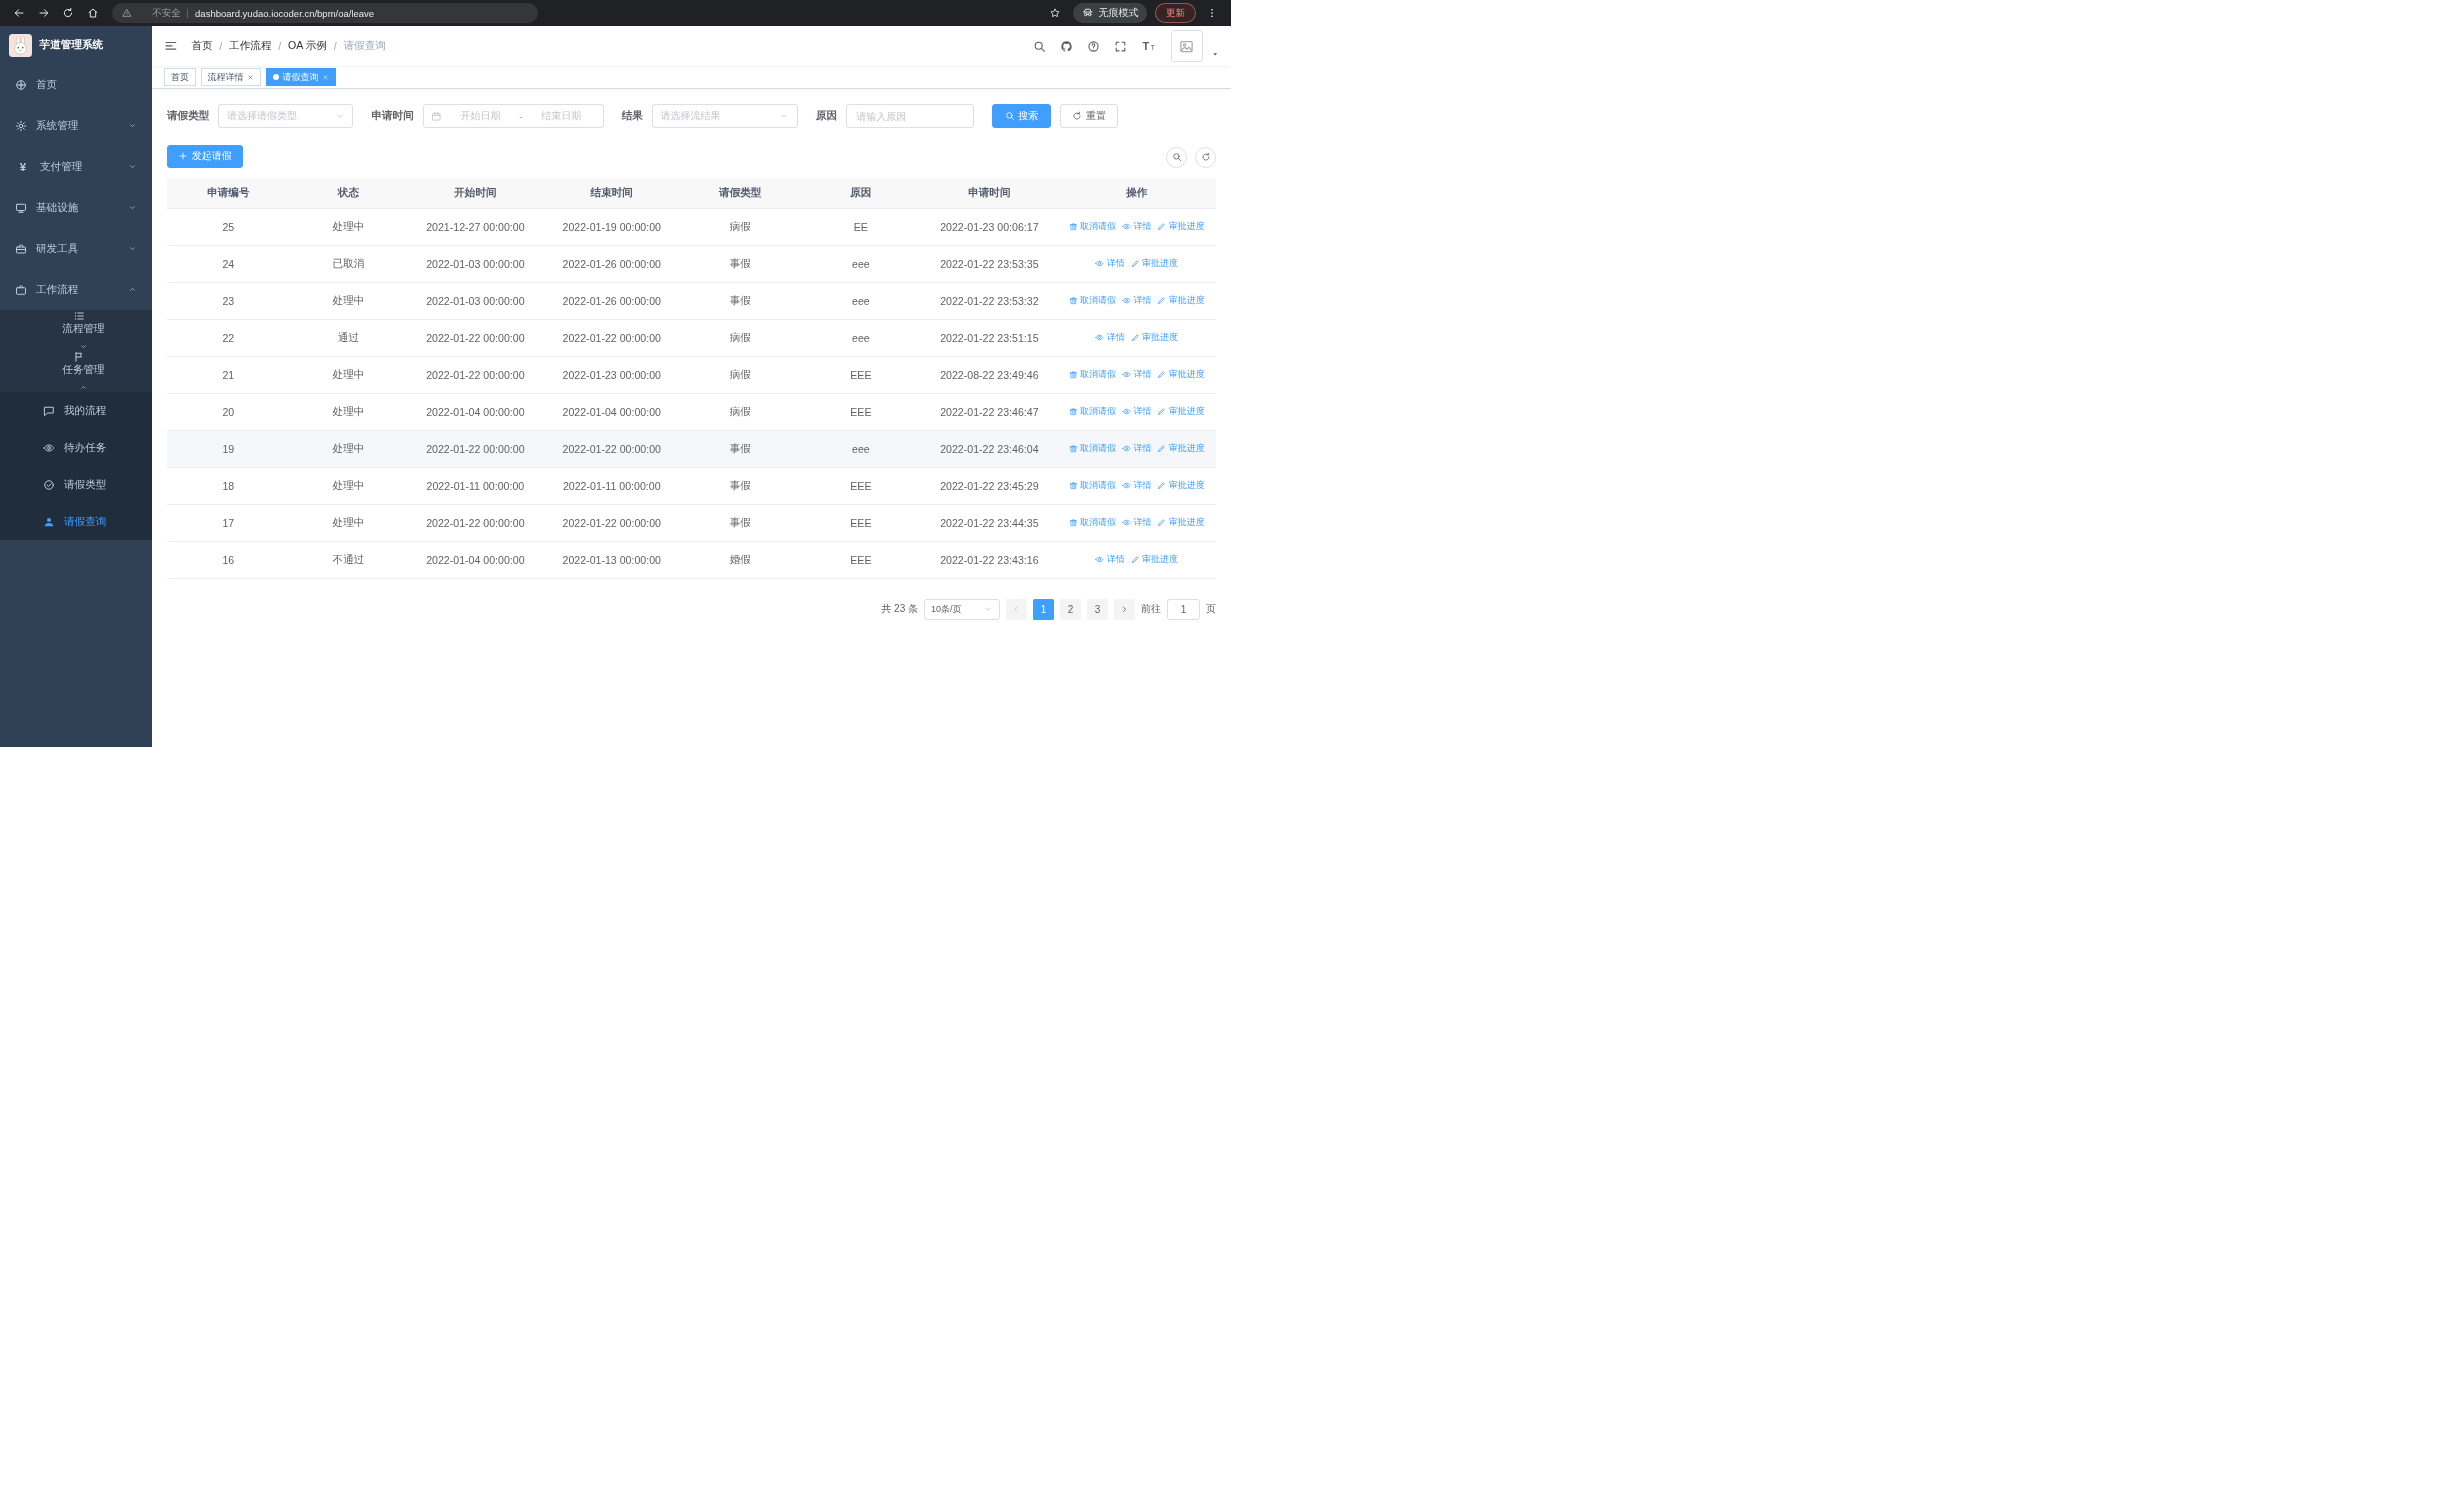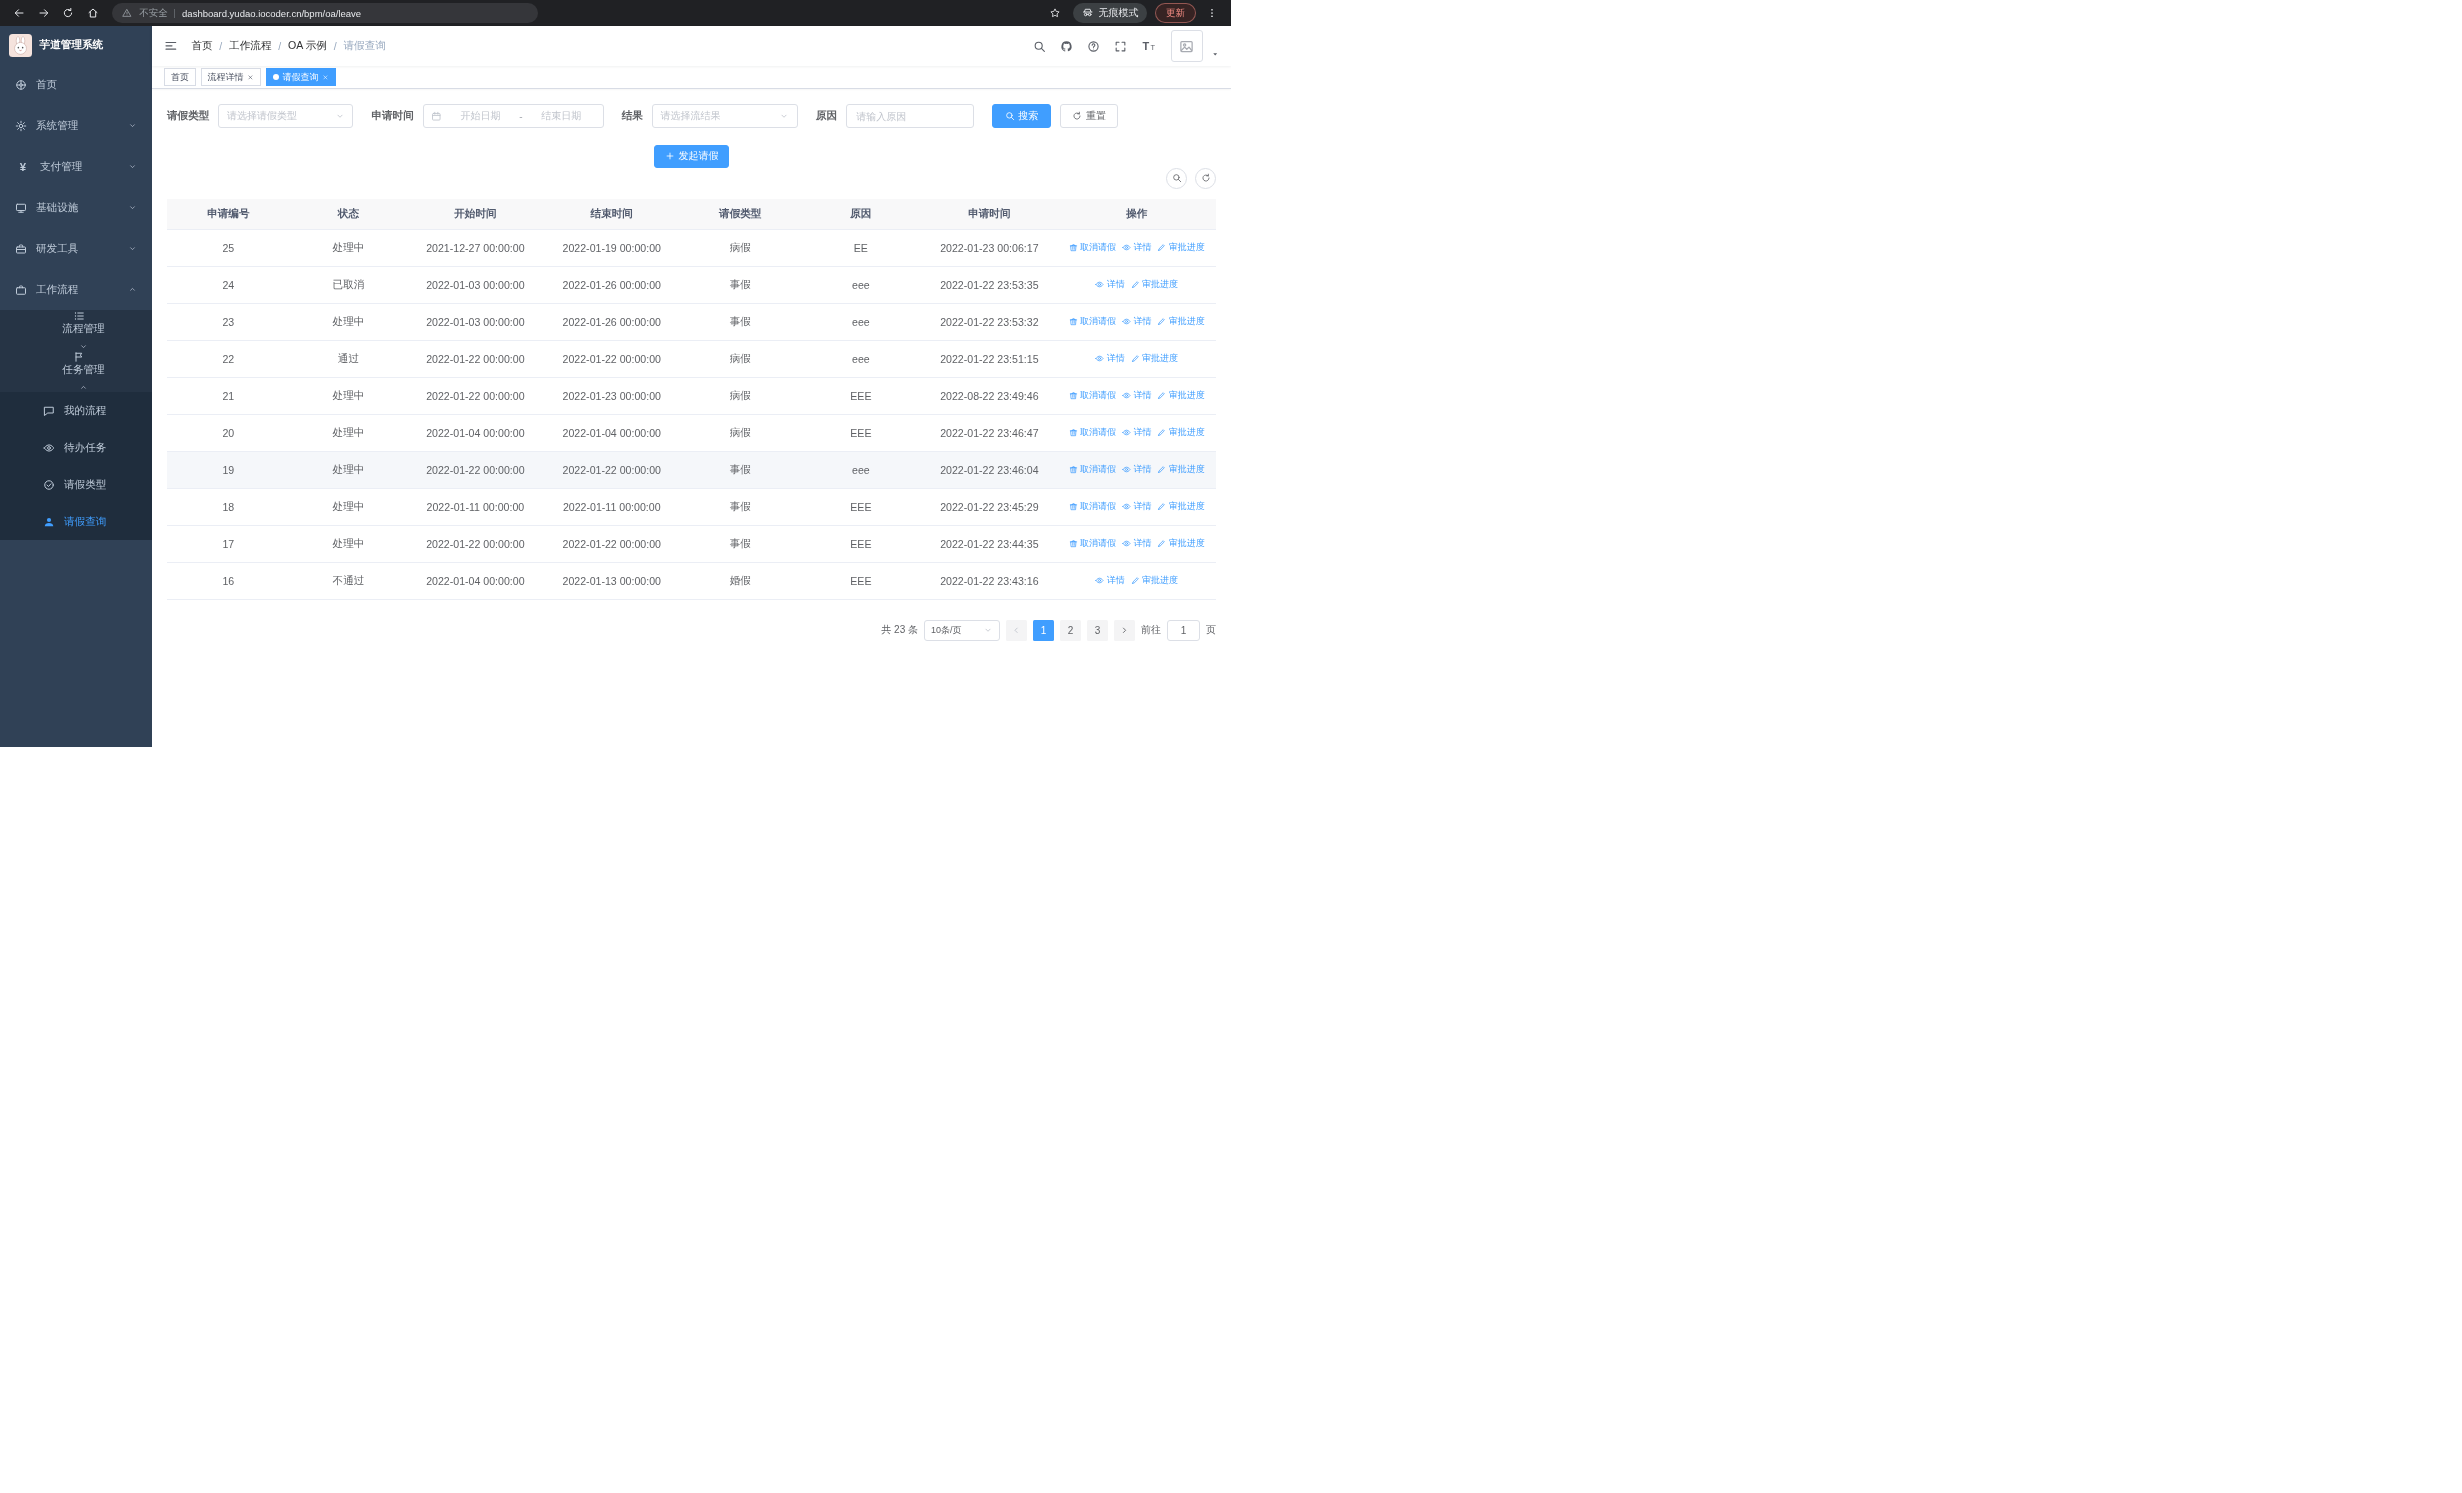--- a/index.html
+++ b/index.html
@@ -3,21 +3,21 @@
 <meta charset="utf-8">
 <style>
 *{margin:0;padding:0;box-sizing:border-box;}
 body{width:1231px;height:747px;font-family:"Liberation Sans","DejaVu Sans",sans-serif;font-size:10.6px;color:#606266;background:#fff;overflow:hidden;}
 .ic{width:1em;height:1em;display:inline-block;vertical-align:middle;flex-shrink:0;}
 
 
 .browser-bar{height:26px;background:#202124;display:flex;align-items:center;padding:0 7.6px;gap:1.5px;color:#e8eaed;}
 .nav-btn{width:23px;height:23px;border-radius:50%;display:flex;align-items:center;justify-content:center;font-size:12px;color:#e8eaed;flex-shrink:0;cursor:pointer;}
 .addr{width:426px;height:20px;margin-left:6px;background:#35363a;border-radius:10.6px;display:flex;align-items:center;gap:6.8px;padding:0 10.6px;font-size:9.5px;flex-shrink:0;}
-.addr .warn{display:flex;align-items:center;gap:7px;color:#9aa0a6;}
+.addr .warn{display:flex;align-items:center;gap:20px;color:#9aa0a6;}
 .warn .ic{font-size:10px;}
 .addr-div{width:0.8px;height:9px;background:#5f6368;}
 .addr .url{color:#e8eaed;white-space:nowrap;}
 .browser-spacer{flex:1;}
 .incog{height:20px;background:#3c4043;border-radius:10.6px;display:flex;align-items:center;gap:5.3px;padding:0 9px;font-size:10px;flex-shrink:0;margin-left:4.6px;}
 .incog .ic{font-size:11.4px;}
 .update-chip{height:20px;border-radius:10.6px;border:0.8px solid rgba(242,139,130,.5);background:rgba(217,48,37,.12);color:#f28b82;display:flex;align-items:center;padding:0 10px;font-size:9.5px;margin-left:6px;flex-shrink:0;cursor:pointer;}
 .menu-dots{margin-left:3px;}
 
 
@@ -69,21 +69,21 @@
 .date-ic{font-size:10.6px;color:#c0c4cc;}
 .range-sep{color:#a8abb2;}
 .w-select2{width:146px;}
 .w-input{width:128px;}
 .btn{height:24px;display:inline-flex;align-items:center;gap:3.8px;padding:0 11.4px;border:0.8px solid #dcdfe6;border-radius:3px;background:#fff;color:#606266;font-size:10px;cursor:pointer;font-family:inherit;white-space:nowrap;}
 .btn .ic{font-size:10px;}
 .btn-primary{background:#409eff;border-color:#409eff;color:#fff;}
 .btn-search{margin-right:9px;}
 
 
-.toolbar-row{display:flex;align-items:center;margin-top:16.7px;flex-direction:column;}
+.toolbar-row{display:flex;align-items:flex-end;margin-top:16.7px;}
 .btn-create{height:23px;padding:0 10px;font-size:10px;}
 .mini-group{margin-left:auto;display:flex;gap:7.6px;align-items:center;}
 .mini-btn{width:21px;height:21px;border:0.8px solid #dcdfe6;border-radius:50%;background:#fff;display:flex;align-items:center;justify-content:center;color:#606266;font-size:10px;cursor:pointer;}
 
 
 .data-table{width:100%;margin-top:10.6px;border-collapse:collapse;table-layout:fixed;}
 .data-table th{height:30px;background:#f8f8f9;color:#515a6e;font-size:10.6px;font-weight:700;text-align:center;border-bottom:0.8px solid #ebeef5;white-space:nowrap;}
 .data-table td{height:37px;text-align:center;font-size:10.6px;color:#606266;border-bottom:0.8px solid #ebeef5;white-space:nowrap;overflow:hidden;}
 tr.highlight td{background:#f5f7fa;}
 .action-link{display:inline-flex;align-items:center;gap:2.3px;color:#409eff;font-size:9px;margin:0 3px;cursor:pointer;}

